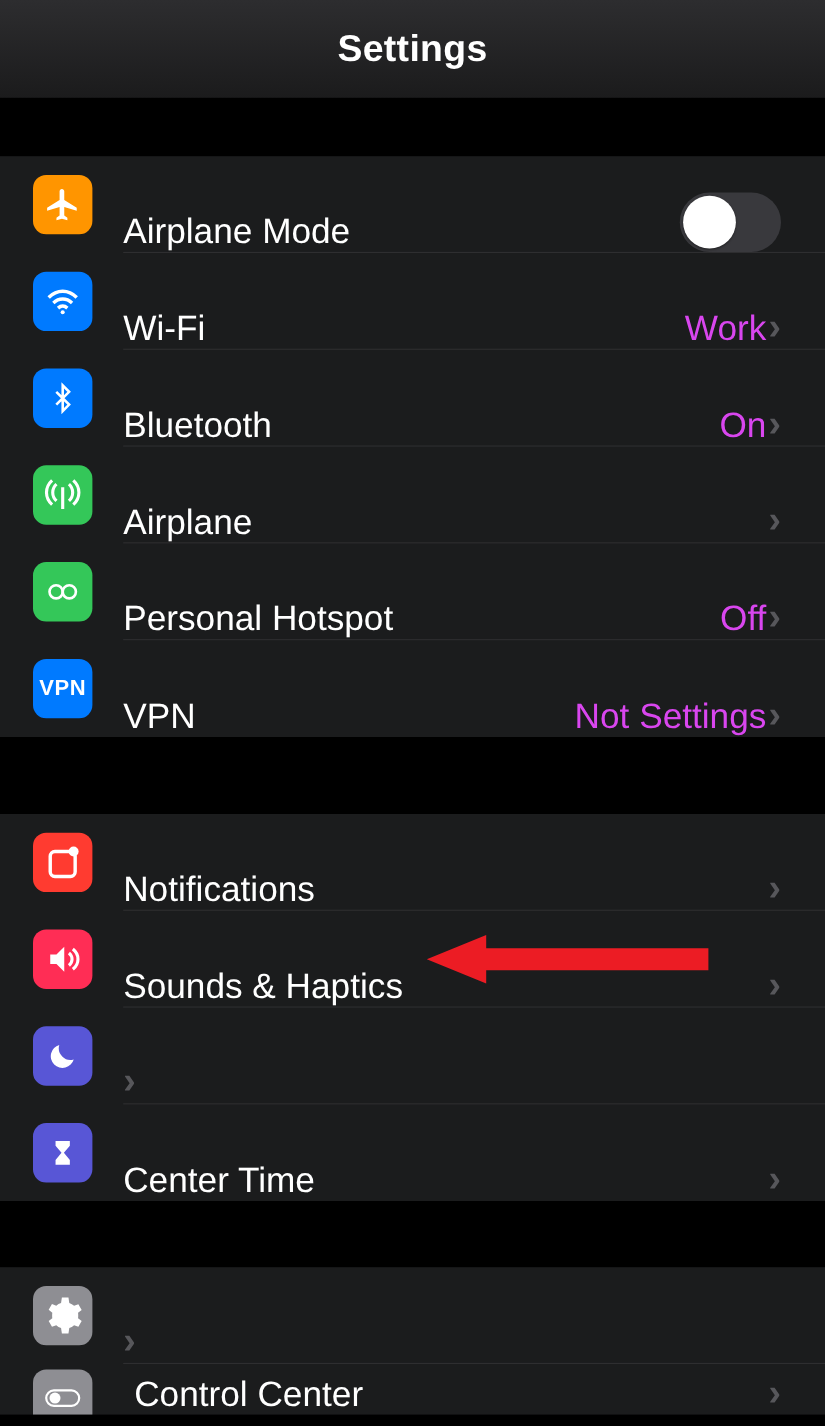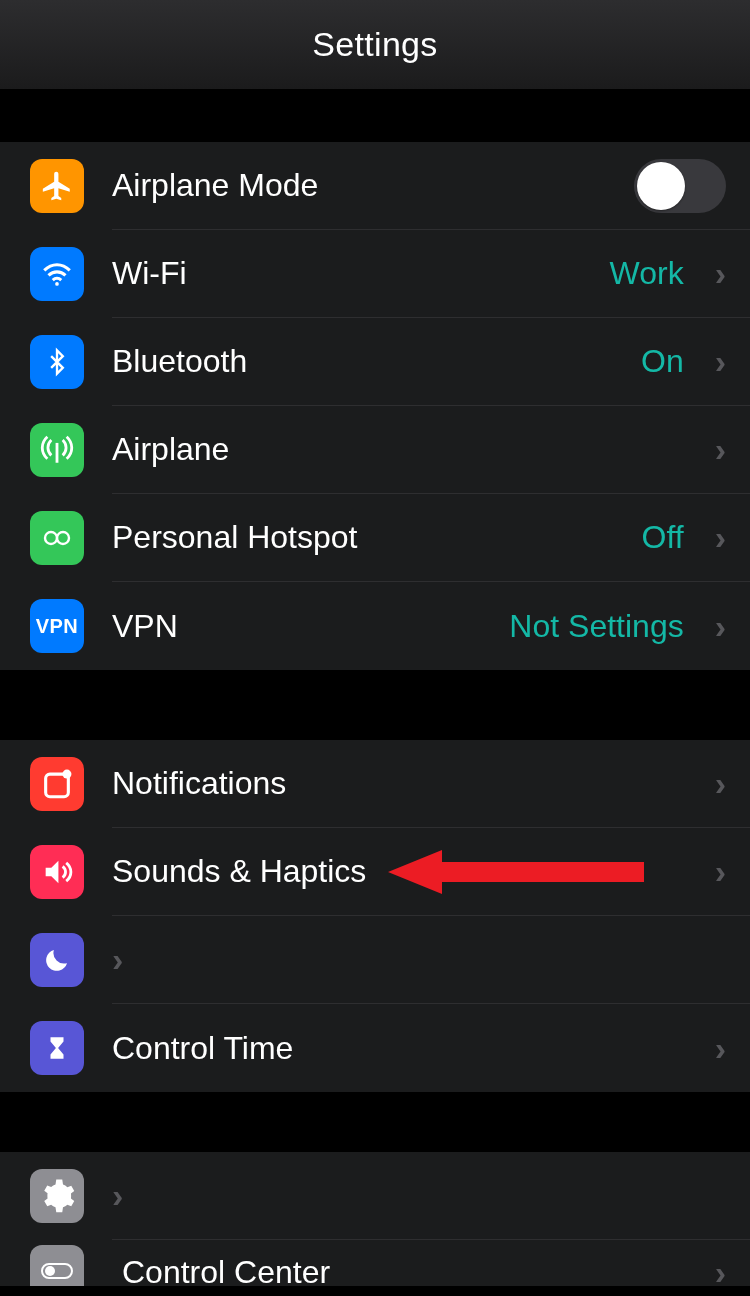--- a/index.html
+++ b/index.html
@@ -15,67 +15,67 @@
     width: 100%;
     height: 90px;
     background: linear-gradient(#2d2d2f, #1b1b1c);
     display: flex;
     align-items: center;
     justify-content: center;
     border-bottom: 1px solid #000;
   }
   .header-title {
     font-size: 34px;
-    font-weight: 400;
+    font-weight: 700;
     letter-spacing: 0.3px;
   }
   .gap { height: 52px; background:#000; }
   .gap2 { height: 70px; background:#000; }
   .gap3 { height: 60px; background:#000; }
 
   .group {
     background: #1b1c1d;
     width: 100%;
   }
   .row {
     display: flex;
     align-items: center;
     height: 88px;
     padding-left: 30px;
     position: relative;
   }
   .row-inner {
     display: flex;
-    align-items: center;
+    align-items: flex-end;
     flex: 1;
     height: 100%;
     border-bottom: 1px solid #2e2e30;
-    padding-right: 24px;
+    padding-right: 40px;
   }
   .row:last-child .row-inner { border-bottom: none; }
   .icon-box {
     width: 54px;
     height: 54px;
     border-radius: 12px;
     margin-right: 28px;
     display: flex;
     align-items: center;
     justify-content: center;
     flex-shrink: 0;
   }
   .label {
     font-size: 32px;
     font-weight: 400;
     flex: 1;
     color: #fff;
   }
   .value {
     font-size: 32px;
-    color: #14b8a6;
-    margin-right: 31px;
+    color: #d946ef;
+    margin-right: 2px;
   }
   .chevron {
     color: #57575b;
     font-size: 34px;
     font-weight: 600;
   }
   
   .switch {
     width: 92px;
     height: 54px;
@@ -253,21 +253,21 @@
     </div>
   </div>
 
   <div class="row">
     <div class="icon-box ic-indigo">
       <svg width="26" height="34" viewBox="0 0 24 24" fill="#fff">
           <path d="M6 2h12v4l-5 6 5 6v4H6v-4l5-6-5-6V2z"></path>
         </svg>
     </div>
     <div class="row-inner">
-      <div class="label">Control Time</div>
+      <div class="label">Center Time</div>
       <div class="chevron">›</div>
     </div>
   </div>
 
 </div>
 
 <div class="gap3"></div>
 
 <div class="group">
 

